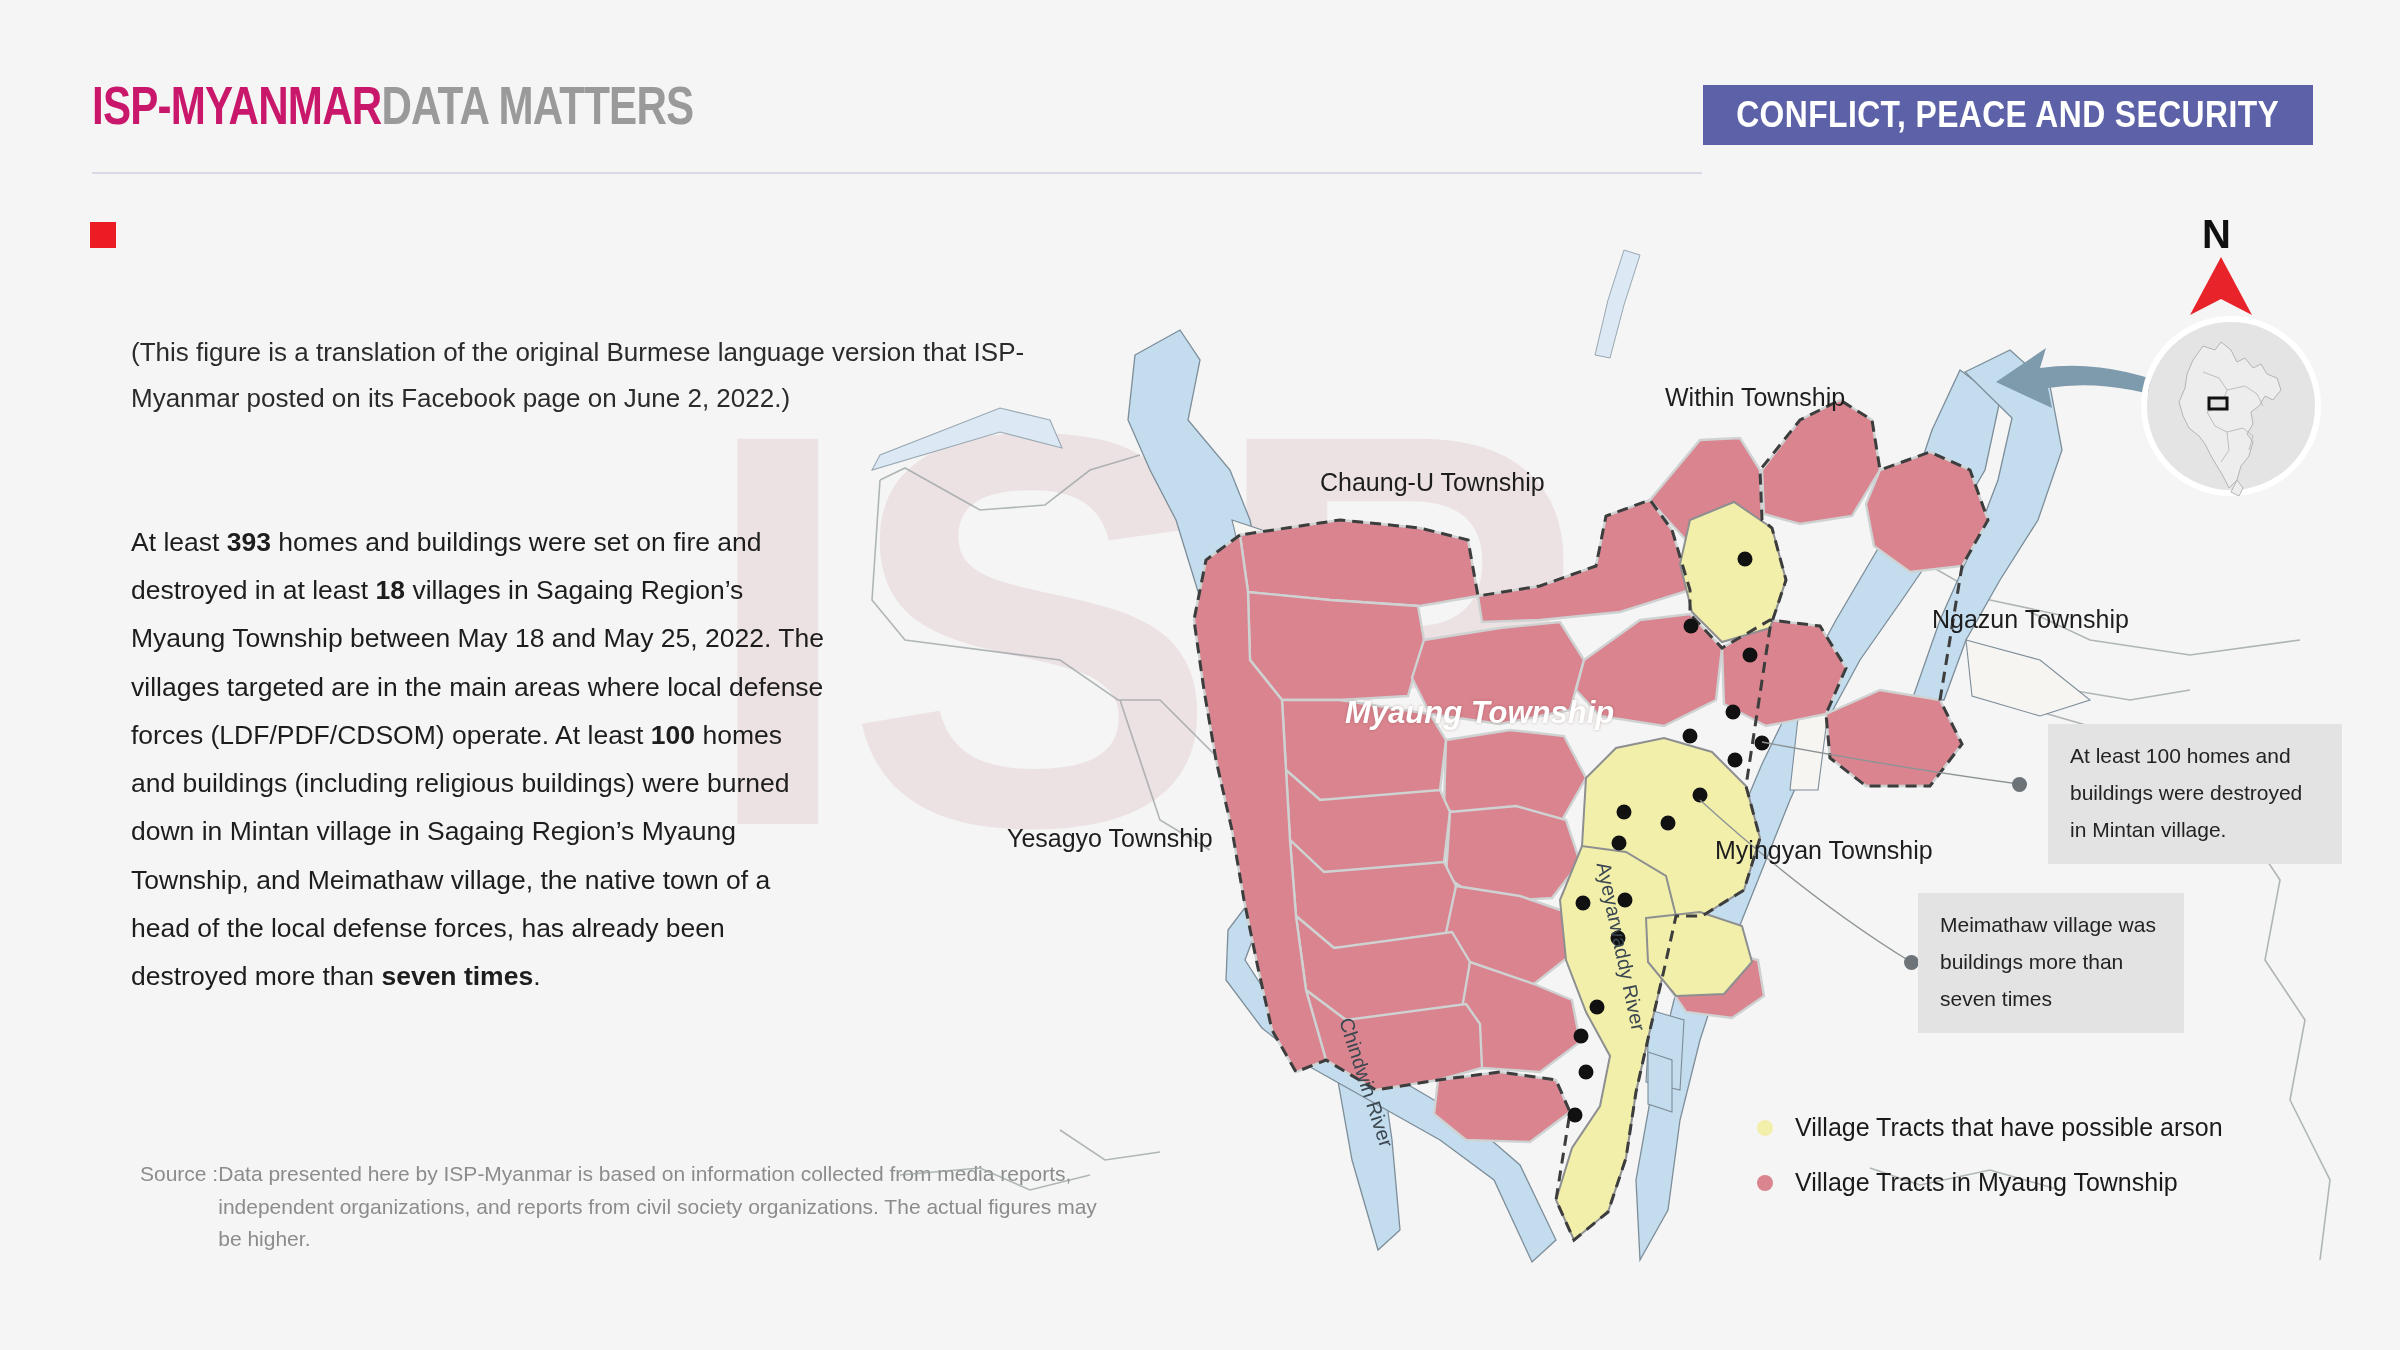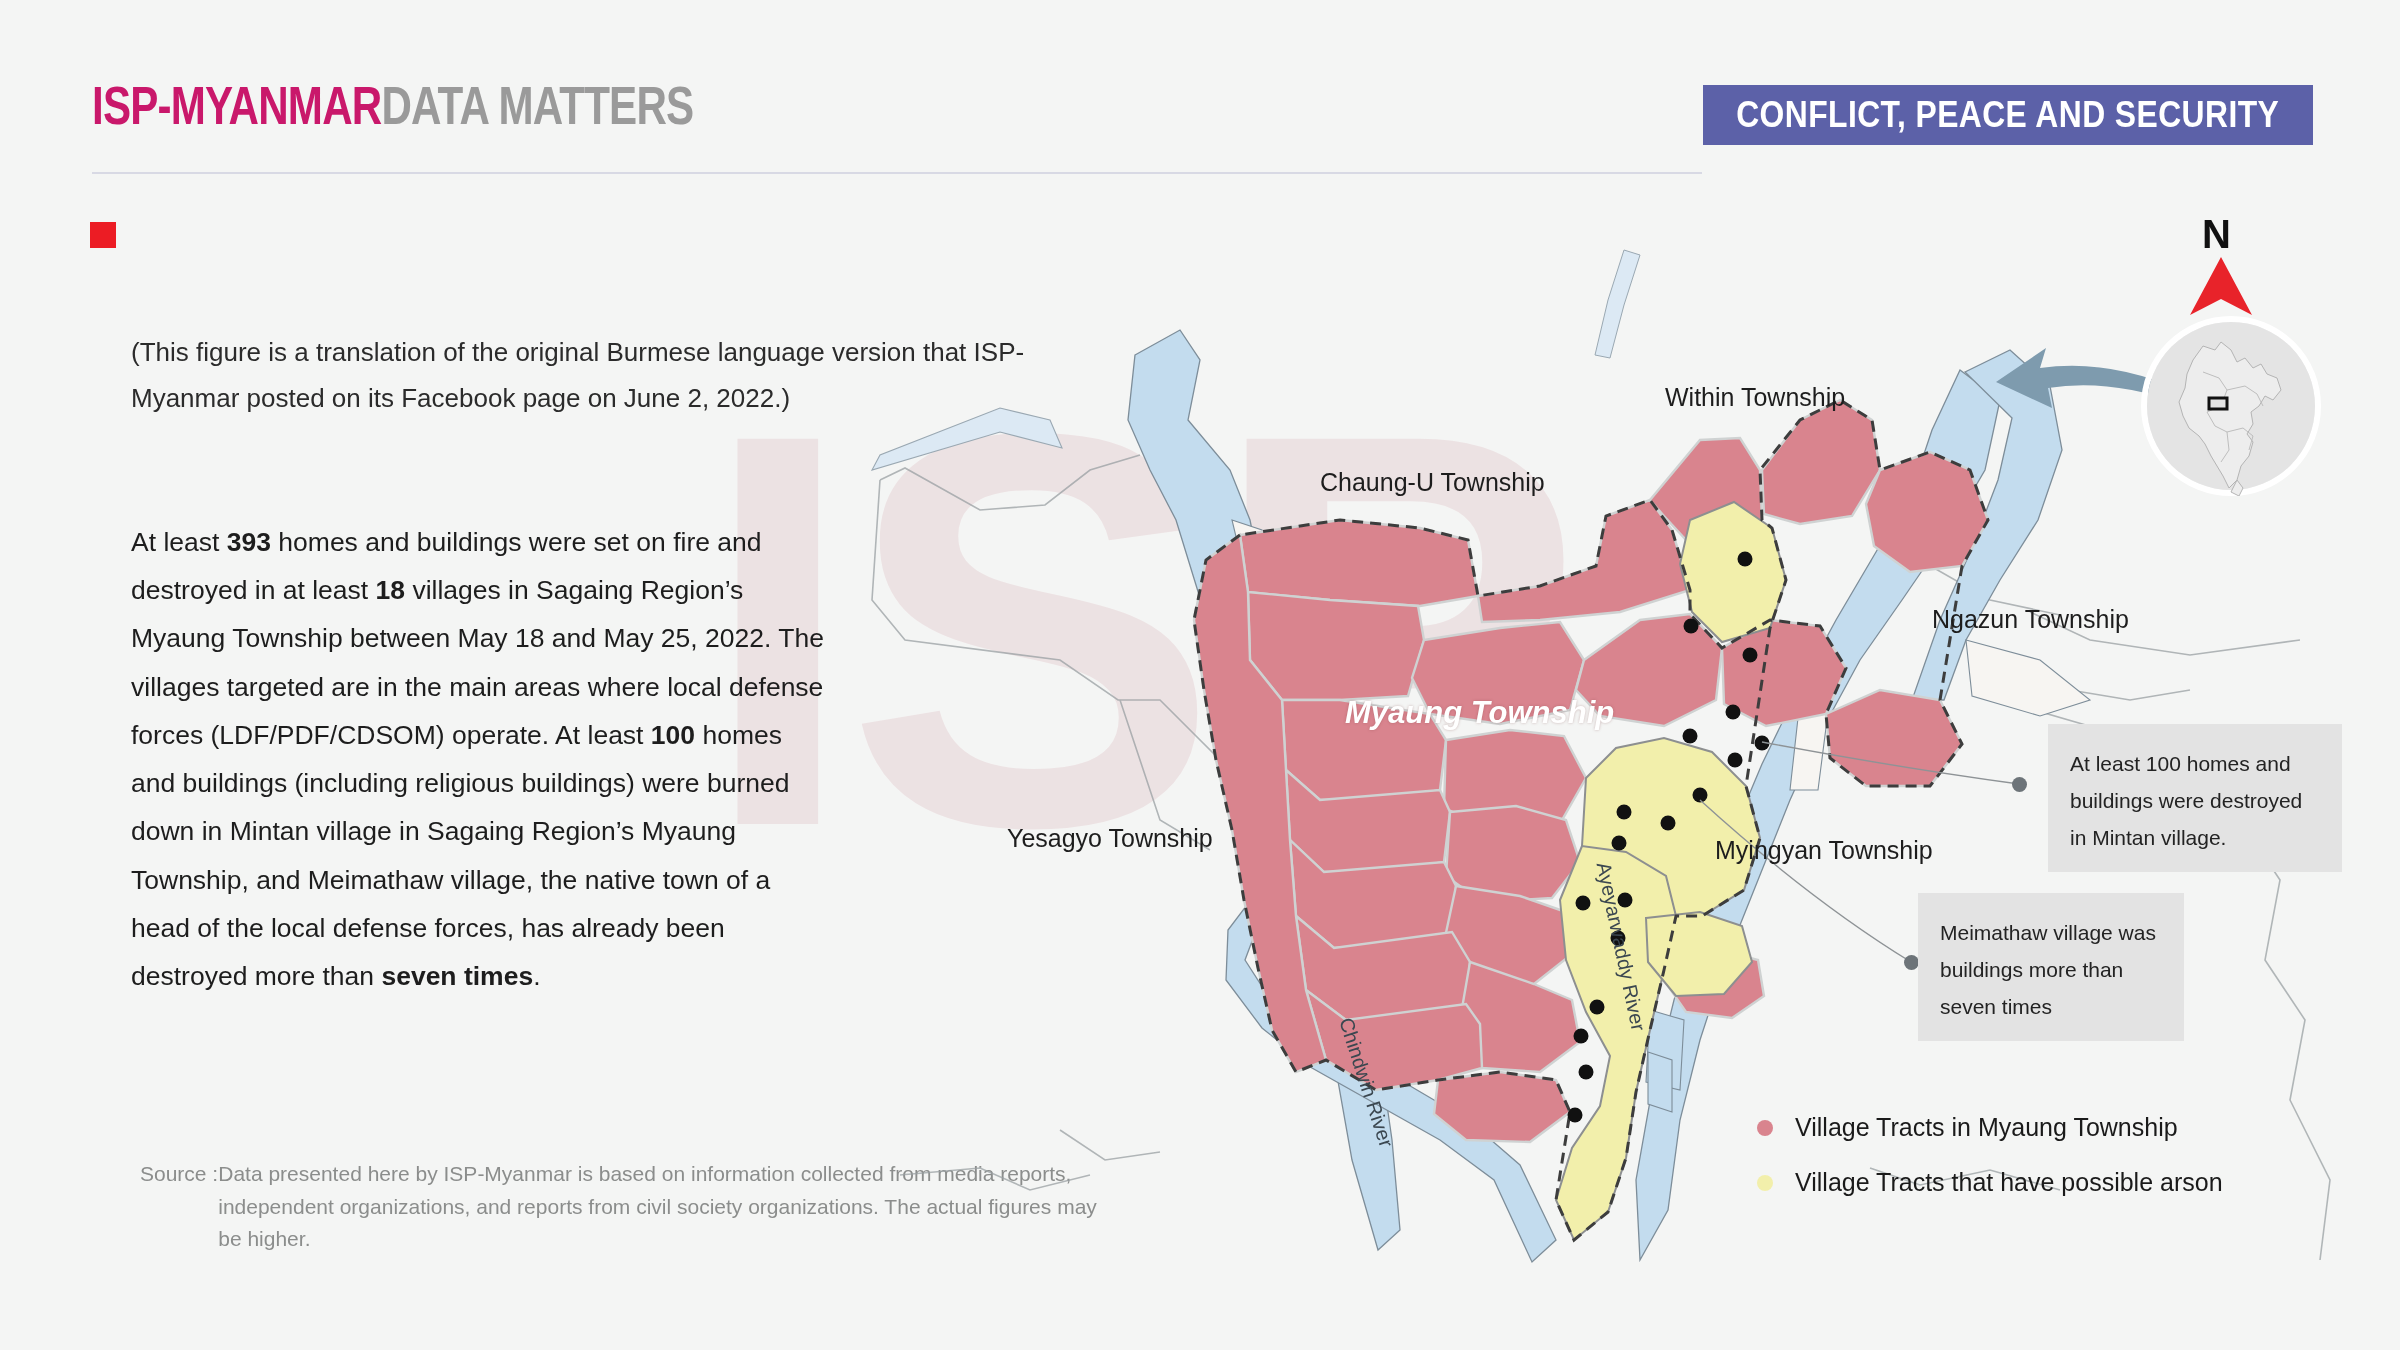--- a/index.html
+++ b/index.html
@@ -112,21 +112,21 @@
     position: absolute;
     font-size: 20px; color: #3b4750; white-space: nowrap;
   }
 
   
   .callout {
     position: absolute;
     background: #e3e3e3;
     color: #232323;
     font-size: 21px; line-height: 1.75;
-    padding: 22px 20px 16px 22px;
+    padding: 14px 20px 16px 22px;
   }
   .callout-dot {
     position: absolute;
     width: 15px; height: 15px; border-radius: 50%;
     background: #6d7479;
   }
 
   
   .legend { position: absolute; left: 1757px; top: 1100px; }
   .legend-row {
@@ -320,26 +320,26 @@
   </div>
 
   <div class="callout-dot" style="left:2012px;top:777px"></div>
   <div class="callout" style="left:2048px;top:724px;width:252px">At least 100 homes and buildings were destroyed in Mintan village.</div>
 
   <div class="callout-dot" style="left:1904px;top:955px"></div>
   <div class="callout" style="left:1918px;top:893px;width:224px">Meimathaw village was buildings more than seven times</div>
 
   <div class="legend">
     <div class="legend-row">
+      <span class="legend-swatch" style="background:#f2efab"></span>
+      <span>Village Tracts that have possible arson</span>
+    </div>
+    <div class="legend-row">
       <span class="legend-swatch" style="background:#d9848e"></span>
       <span>Village Tracts in Myaung Township</span>
-    </div>
-    <div class="legend-row">
-      <span class="legend-swatch" style="background:#f2efab"></span>
-      <span>Village Tracts that have possible arson</span>
     </div>
   </div>
 
   <div class="north-n">N</div>
   <svg style="position:absolute;left:2186px;top:255px" width="70" height="64">
     <path d="M35 2 L66 60 L35 44 L4 60 Z" fill="#e8232a"></path>
   </svg>
 
   <svg class="inset-wrap" width="180" height="180">
     <circle cx="90" cy="90" r="87" fill="none" stroke="#ffffff" stroke-width="6"></circle>

